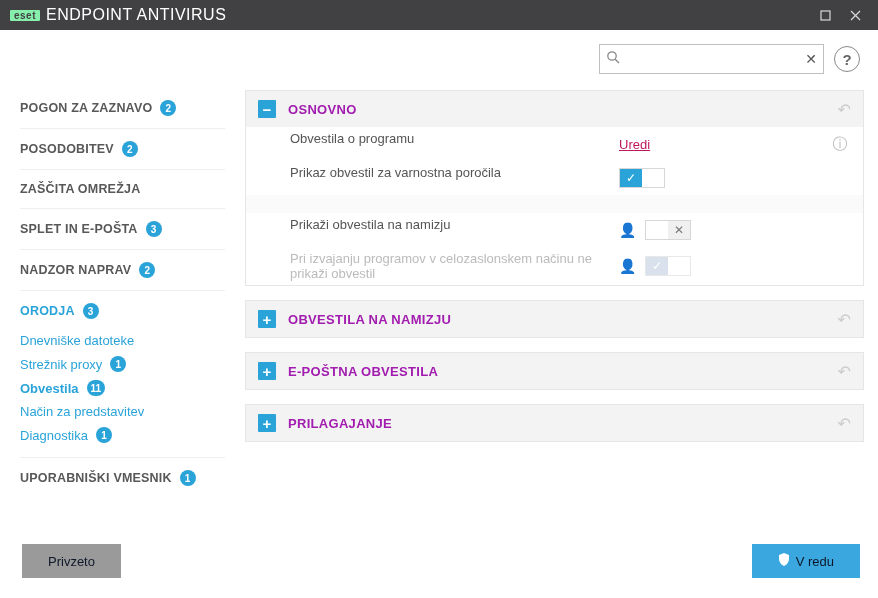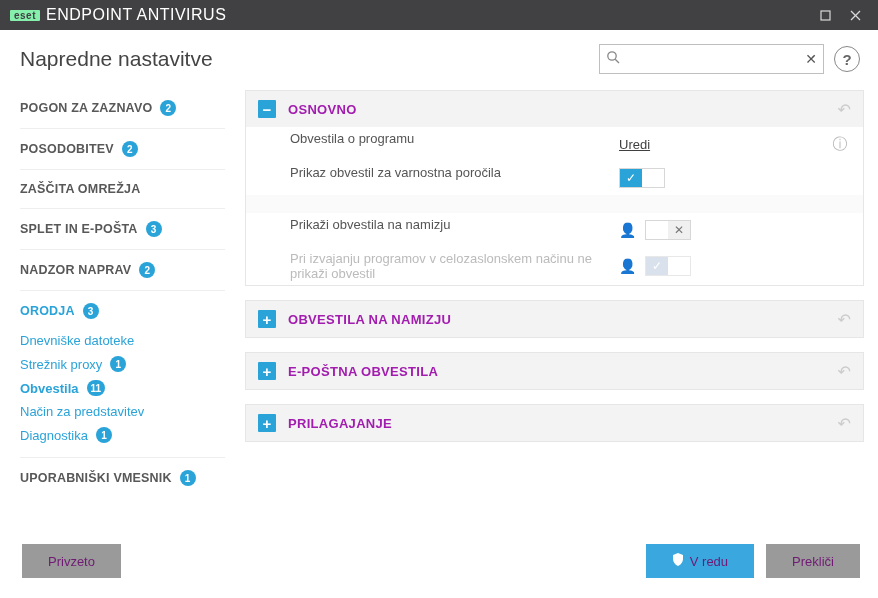--- a/index.html
+++ b/index.html
@@ -33,34 +33,34 @@
   .section-head { background:#f3f3f3; height:36px; display:flex; align-items:center; padding:0 12px; gap:12px; cursor:pointer;}
   .exp-btn { width:18px; height:18px; background:#2aa3d9; color:#fff; display:flex; align-items:center; justify-content:center; font-size:15px; font-weight:bold; border-radius:1px;}
   .section-title { font-size:13px; font-weight:700; color:#a21caf; letter-spacing:0.3px;}
   .section-head .sp { flex:1; }
   .revert-ic { color:#ccc; font-size:16px; }
 
   .row { display:flex; min-height:34px; padding:4px 14px 4px 44px; font-size:13px; color:#555; }
   .row.disabled { color:#bbb; }
   .row .label { flex:1; }
   .row .ctrls { display:flex; align-items:center; gap:8px; width:230px; }
-  .link { color:#404040; cursor:pointer;text-decoration:underline; }
+  .link { color:#be185d; cursor:pointer;text-decoration:underline; }
   .info-ic { color:#bbb; font-size:15px; width:18px; text-align:center;}
   .user-ic { color:#ccc; font-size:14px; width:18px; text-align:center;}
 
   .toggle { width:46px; height:20px; display:flex; border:1px solid #d7d7d7; cursor:pointer; background:#fff;}
   .toggle .half { flex:1; display:flex; align-items:center; justify-content:center; font-size:12px; }
   .toggle.on .half.on { background:#2aa3d9; color:#fff; }
   .toggle.off .half.off { background:#f0f0f0; color:#777; }
   .toggle.disabled { opacity:0.55; cursor:default;}
   .toggle.disabled.on .half.on { background:#bcd; color:#fff;}
   .gap-row { height:18px; background:#fafafa;}
 
   .footer { height:58px; display:flex; align-items:center; padding:0 18px 0 22px; gap:12px;}
-  .btn { height:34px; padding:0 26px; border:none; font-size:13px; cursor:pointer; color:#701a75; display:inline-flex; align-items:center; gap:6px;}
+  .btn { height:34px; padding:0 26px; border:none; font-size:13px; cursor:pointer; color:#0f172a; display:inline-flex; align-items:center; gap:6px;}
   .btn.gray { background:#9a9a9a; }
   .btn.gray2 { background:#9a9a9a; }
   .btn.blue { background:#3aa7df; }
   .footer .spacer { flex:1; }
 </style>
 </head>
 <body>
 
 <div class="titlebar">
   <span class="brand-boxed">eset</span>
@@ -73,21 +73,20 @@
   </div>
   <div class="win-btn">
     <svg width="11" height="11">
         <line x1="1" y1="1" x2="10" y2="10" stroke-width="1.3"></line>
         <line x1="10" y1="1" x2="1" y2="10" stroke-width="1.3"></line>
       </svg>
   </div>
 </div>
 
 <div class="header-row">
-  <div class="page-title">Napredne nastavitve</div>
   <div class="spacer"></div>
   <div class="search-wrap">
     <span class="mag">
       <svg width="14" height="14" viewBox="0 0 14 14">
           <circle cx="6" cy="6" r="4.2" stroke="#888" stroke-width="1.3" fill="none"></circle>
           <line x1="9.2" y1="9.2" x2="13" y2="13" stroke="#888" stroke-width="1.3"></line>
         </svg>
     </span>
     <input type="text" placeholder="" style="">
     <span class="clear">✕</span>
@@ -248,14 +247,13 @@
   <button class="btn gray">Privzeto</button>
   <div class="spacer"></div>
   <button class="btn blue">
     <span>
       <svg width="12" height="13" viewBox="0 0 12 13">
           <path d="M6 0 L11 2 V6 C11 9 8.5 12 6 13 C3.5 12 1 9 1 6 V2 Z" fill="#fff"></path>
         </svg>
     </span>
     <span>V redu</span>
   </button>
-  <button class="btn gray2">Prekliči</button>
 </div>
 
 </body></html>

